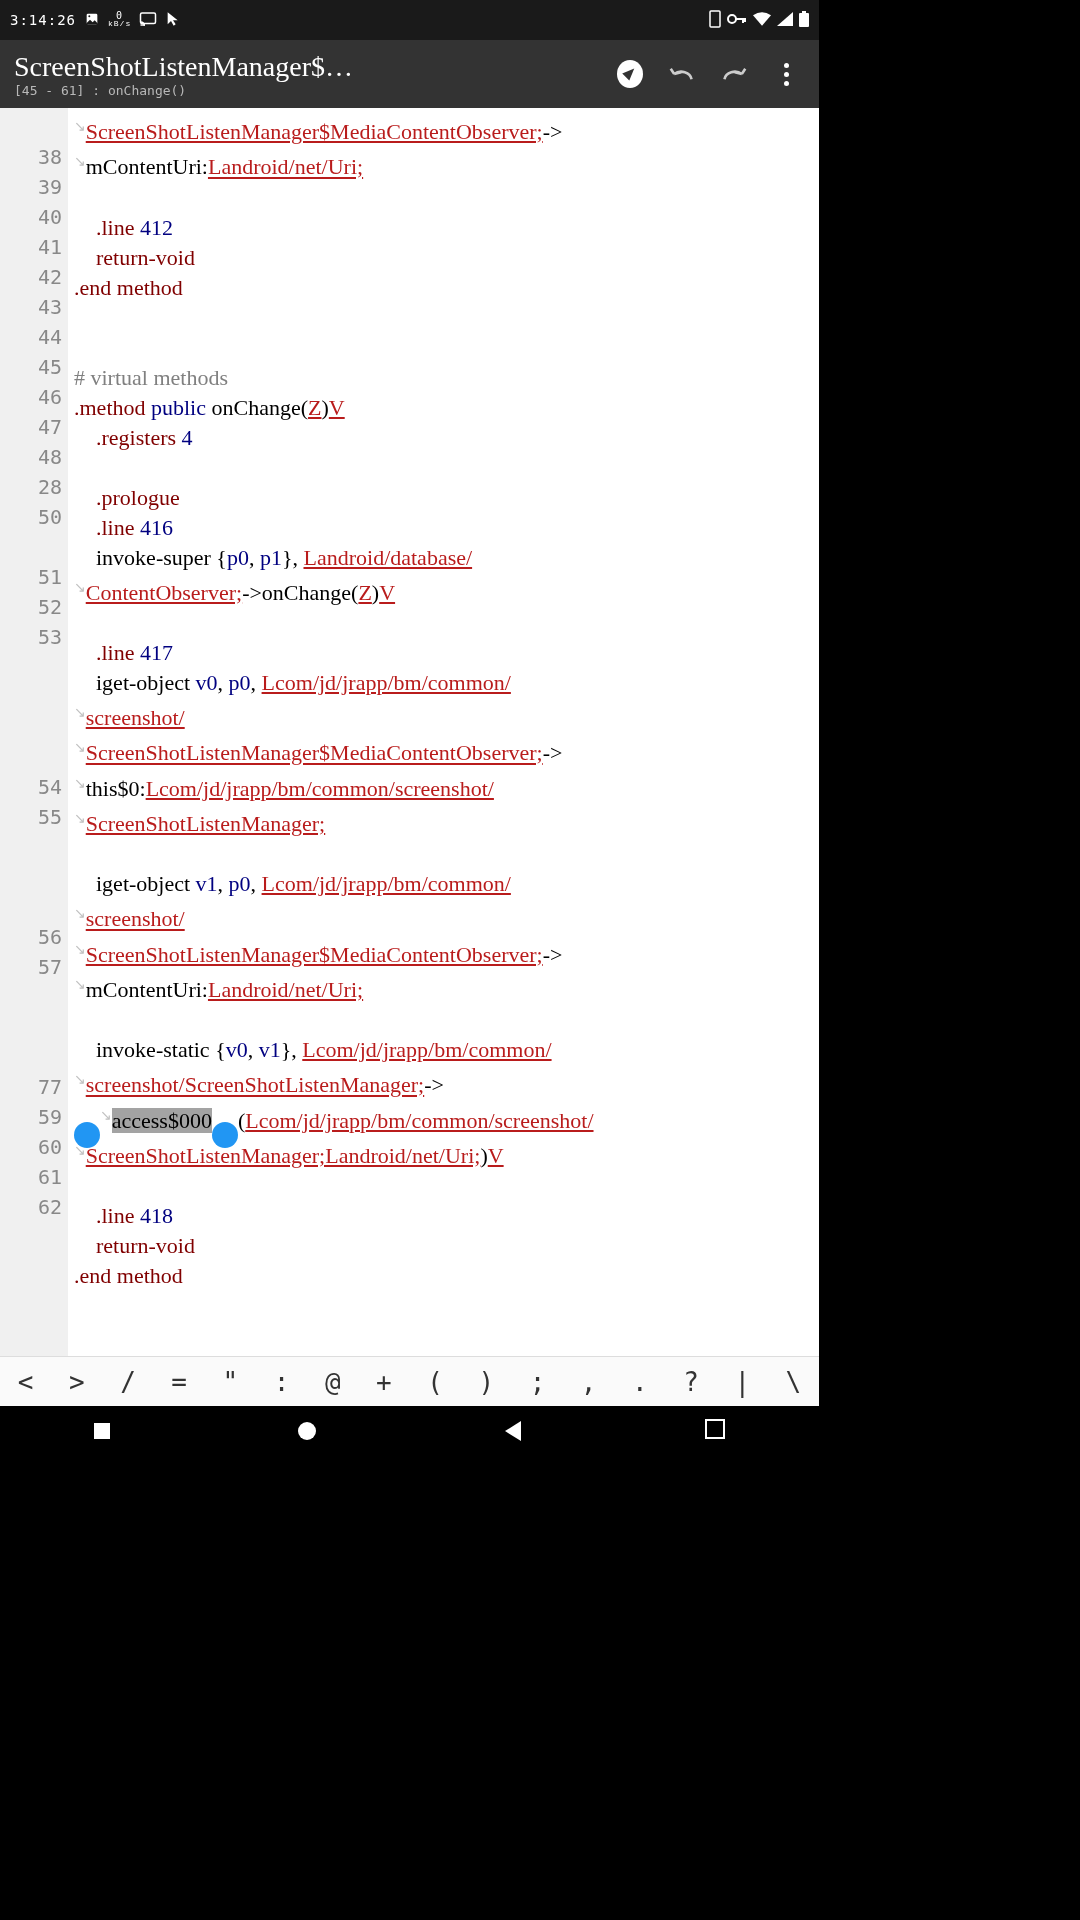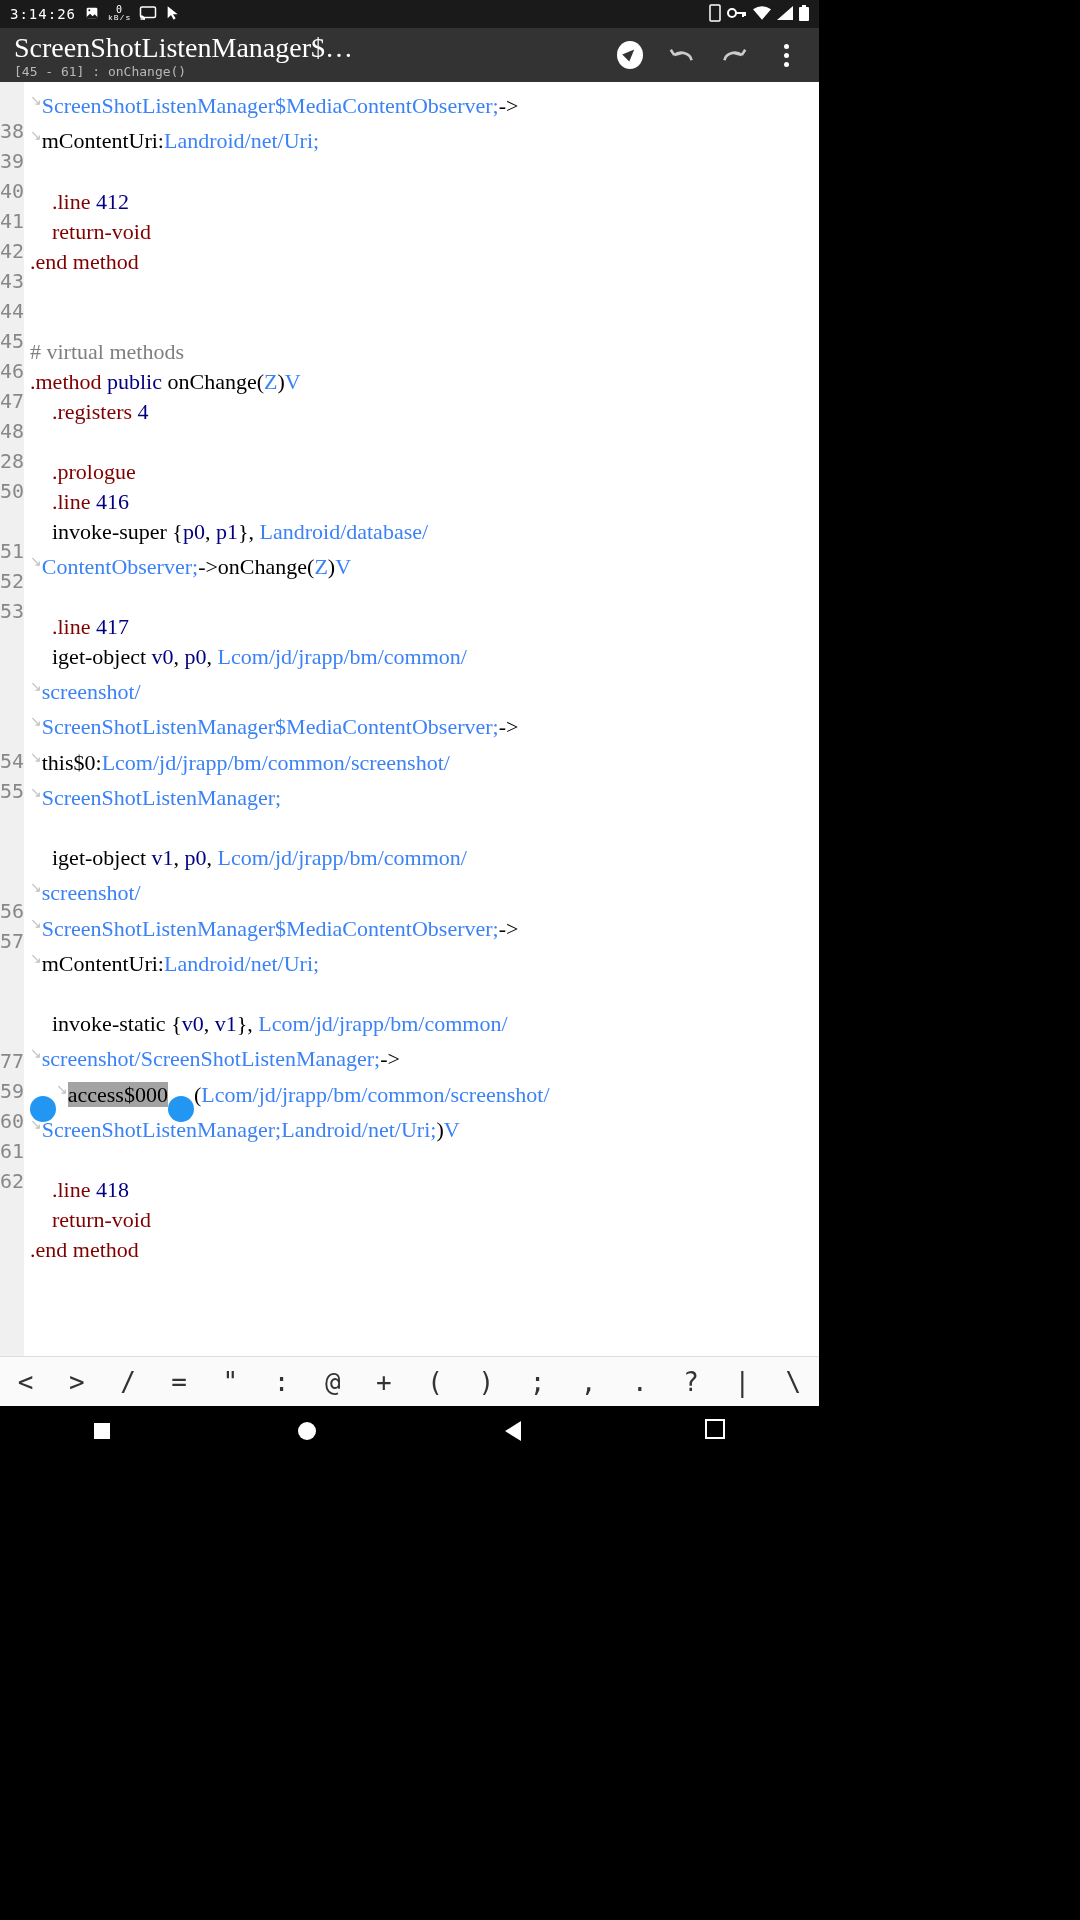--- a/index.html
+++ b/index.html
@@ -12,32 +12,32 @@
   flex-direction: column;
   overflow: hidden;
 }
 .status-bar {
   background: #1a1a1a;
   color: #fff;
   display: flex;
   justify-content: space-between;
   align-items: center;
   padding: 4px 10px;
-  height: 28px;
+  height: 40px;
   font-size: 14px;
 }
 .status-left { display: flex; align-items: center; gap: 8px; font-family: monospace; letter-spacing: 1px; }
 .status-right { display: flex; align-items: center; gap: 6px; }
 .app-bar {
   background: #333333;
   color: #fff;
   display: flex;
   align-items: center;
   padding: 10px 14px;
-  height: 54px;
+  height: 68px;
 }
 .app-title-block { flex: 1; overflow: hidden; }
 .app-title {
   font-size: 28px;
   font-weight: 300;
   font-family: Georgia, serif;
   white-space: nowrap;
   overflow: hidden;
   text-overflow: ellipsis;
 }
@@ -58,37 +58,37 @@
 .editor {
   flex: 1;
   background: #fff;
   display: flex;
   overflow: hidden;
   font-family: Georgia, 'Times New Roman', serif;
   font-size: 22px;
   line-height: 30px;
 }
 .gutter {
-  width: 24px;
+  width: 68px;
   background: #f0f0f0;
   color: #888;
   text-align: right;
   padding: 4px 6px 4px 0;
   font-family: monospace;
   font-size: 20px;
   flex-shrink: 0;
   line-height: 30px;
 }
 .code {
   flex: 1;
   padding: 4px 4px 4px 6px;
   white-space: pre-wrap;
   word-break: break-all;
 }
-.c-olive { color: #3b82f6; }
+.c-olive { color: #b91c1c; text-decoration: underline; }
 .c-navy { color: #000080; }
 .c-maroon { color: #800000; }
 .c-gray { color: #808080; }
 .c-black { color: #000; }
 .wrap { color: #c0c0c0; font-size: 14px; vertical-align: super; }
 .hl { background: #a3a3a3; }
 .sel-handle {
   display: inline-block; width: 26px; height: 26px; background: #2196f3;
   border-radius: 50%; vertical-align: middle; transform: translateY(12px);
   position: relative;

